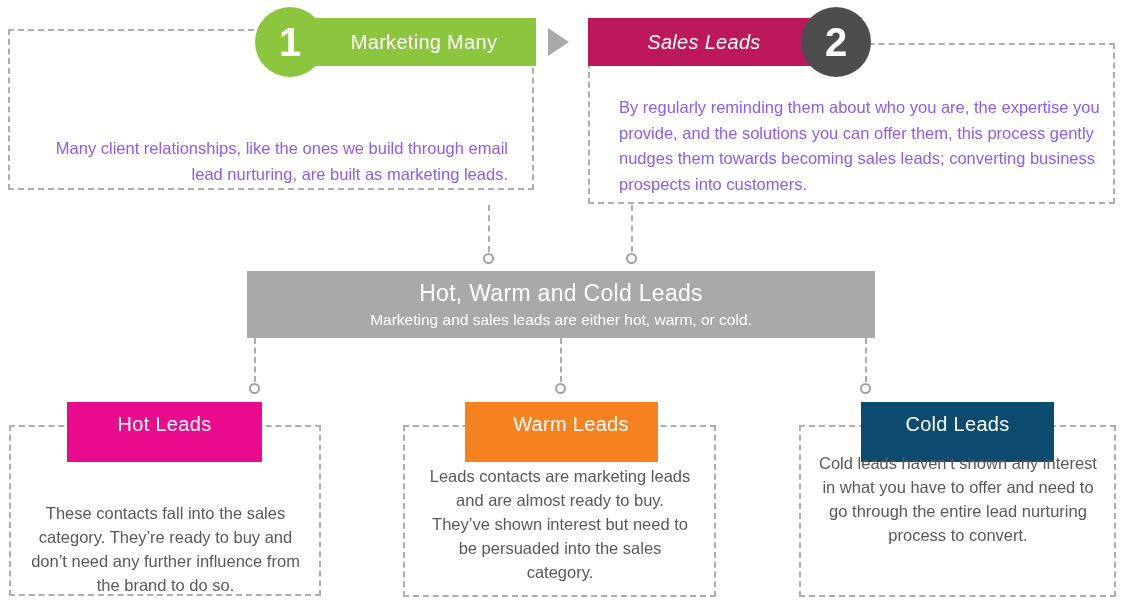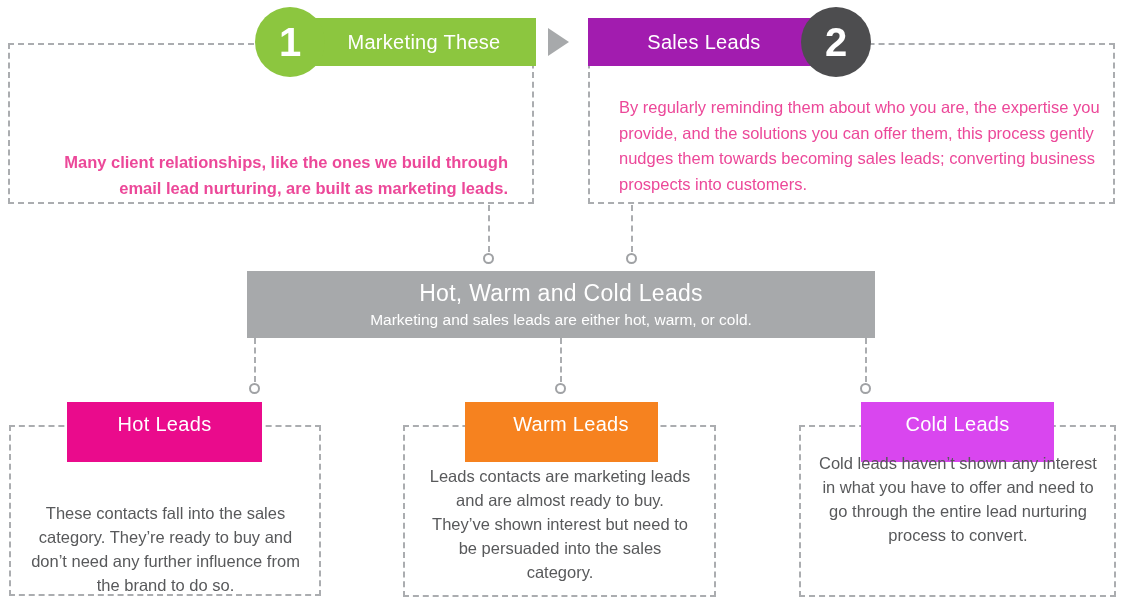--- a/index.html
+++ b/index.html
@@ -14,21 +14,21 @@
     overflow: hidden;
   }
   .dashed-box {
     position: absolute;
     border: 2px dashed #ABADB0;
     background: transparent;
   }
   .desc {
     font-size: 16.5px;
     line-height: 25.5px;
-    color: #ec4899;
+    color: #8b5cf6;
   }
   .header-bar {
     position: absolute;
     height: 48px;
     line-height: 48px;
     text-align: center;
     color: #ffffff;
     font-size: 20px;
     letter-spacing: 0.3px;
   }
@@ -88,21 +88,21 @@
     letter-spacing: 0.3px;
   }
   .cat-desc {
     position: absolute;
     text-align: center;
     font-size: 16.5px;
     line-height: 24px;
     color: #58595B;
   }
   
-  #box-marketing { left: 8px; top: 43px; width: 526px; height: 161px; font-weight: bold; }
+  #box-marketing { left: 8px; top: 29px; width: 526px; height: 161px; }
   #marketing-desc {
     position: absolute; right: 24px; top: 105px; width: 478px;
     text-align: right;
   }
   #bar-marketing { left: 290px; top: 18px; width: 246px; padding-left: 22px; }
   #circle-1 { left: 255px; top: 7px; }
   #arrow-1 { left: 548px; top: 28px; }
   
   #box-sales { left: 588px; top: 43px; width: 527px; height: 161px; }
   #sales-desc {
@@ -135,29 +135,29 @@
   #desc-cold { left: 817px; top: 451px; width: 282px; }
 </style>
 </head>
 <body>
 
 <div class="canvas">
 
   <div class="dashed-box" id="box-marketing">
     <div class="desc" id="marketing-desc">Many client relationships, like the ones we build through email lead nurturing, are built as marketing leads.</div>
   </div>
-  <div class="header-bar" id="bar-marketing" style="background-color: rgb(140, 198, 63);">Marketing These</div>
+  <div class="header-bar" id="bar-marketing" style="background-color: rgb(140, 198, 63);">Marketing Many</div>
   <div class="num-circle" id="circle-1" style="background-color: rgb(140, 198, 63);">1</div>
 
   <div class="arrow-right" id="arrow-1"></div>
 
   <div class="dashed-box" id="box-sales">
     <div class="desc" id="sales-desc">By regularly reminding them about who you are, the expertise you provide, and the solutions you can offer them, this process gently nudges them towards becoming sales leads; converting business prospects into customers.</div>
   </div>
-  <div class="header-bar" id="bar-sales" style="background-color: #a21caf;">Sales Leads</div>
+  <div class="header-bar" id="bar-sales" style="background-color: #be185d; font-style: italic;">Sales Leads</div>
   <div class="num-circle" id="circle-2" style="background-color: rgb(77, 77, 79);">2</div>
 
   <div class="vline" id="vline-m"></div>
   <div class="node" id="node-m"></div>
   <div class="vline" id="vline-s"></div>
   <div class="node" id="node-s"></div>
 
   <div class="banner" style="background-color: rgb(167, 169, 171);">
     <div class="banner-title">Hot, Warm and Cold Leads</div>
     <div class="banner-subtitle">Marketing and sales leads are either hot, warm, or cold.</div>
@@ -172,16 +172,16 @@
 
   <div class="dashed-box" id="box-hot"></div>
   <div class="cat-header" id="hdr-hot" style="background-color: rgb(234, 11, 140);">Hot Leads</div>
   <div class="cat-desc" id="desc-hot">These contacts fall into the sales category. They’re ready to buy and don’t need any further influence from the brand to do so.</div>
 
   <div class="dashed-box" id="box-warm"></div>
   <div class="cat-header" id="hdr-warm" style="background-color: rgb(246, 130, 31);">Warm Leads</div>
   <div class="cat-desc" id="desc-warm">Leads contacts are marketing leads and are almost ready to buy. They’ve shown interest but need to be persuaded into the sales category.</div>
 
   <div class="dashed-box" id="box-cold"></div>
-  <div class="cat-header" id="hdr-cold" style="background-color: #d946ef;">Cold Leads</div>
+  <div class="cat-header" id="hdr-cold" style="background-color: #0c4a6e;">Cold Leads</div>
   <div class="cat-desc" id="desc-cold">Cold leads haven’t shown any interest in what you have to offer and need to go through the entire lead nurturing process to convert.</div>
 
 </div>
 
 </body></html>

